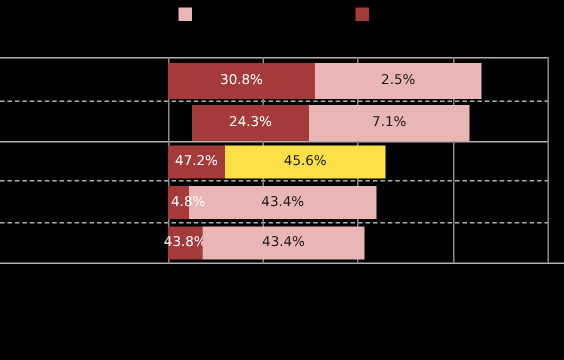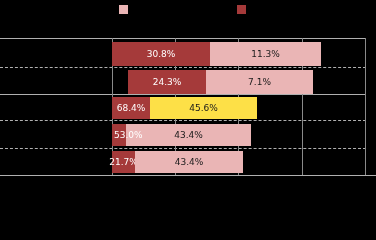--- a/index.html
+++ b/index.html
@@ -156,62 +156,62 @@
     <div class="vline" style="left:238px"></div>
     <div class="vline" style="left:302px"></div>
     <div class="vline" style="left:365px"></div>
 
     <div class="bar-row" style="top:4px;height:24px">
       <div class="bar-track" style="left:112px">
         <div class="seg seg-dark" style="width:98px;background:#a53a3a">
           <span class="seg-label">30.8%</span>
         </div>
         <div class="seg seg-light" style="width:111px;background:#eab5b5">
-          <span class="seg-label">11.3%</span>
+          <span class="seg-label">2.5%</span>
         </div>
       </div>
     </div>
 
     <div class="bar-row" style="top:32px;height:24px">
       <div class="bar-track" style="left:128px">
         <div class="seg seg-dark" style="width:78px;background:#a53a3a">
           <span class="seg-label">24.3%</span>
         </div>
         <div class="seg seg-light" style="width:107px;background:#eab5b5">
           <span class="seg-label">7.1%</span>
         </div>
       </div>
     </div>
 
     <div class="bar-row" style="top:59px;height:22px">
       <div class="bar-track" style="left:112px">
         <div class="seg seg-dark" style="width:38px;background:#a53a3a">
-          <span class="seg-label">68.4%</span>
+          <span class="seg-label">47.2%</span>
         </div>
         <div class="seg seg-light" style="width:107px;background:#fde047">
           <span class="seg-label">45.6%</span>
         </div>
       </div>
     </div>
 
     <div class="bar-row" style="top:86px;height:22px">
       <div class="bar-track" style="left:112px">
         <div class="seg seg-dark narrow" style="width:14px;background:#a53a3a">
-          <span class="seg-label">53.0%</span>
+          <span class="seg-label">4.8%</span>
         </div>
         <div class="seg seg-light" style="width:125px;background:#eab5b5">
           <span class="seg-label">43.4%</span>
         </div>
       </div>
     </div>
 
     <div class="bar-row" style="top:113px;height:22px">
       <div class="bar-track" style="left:112px">
         <div class="seg seg-dark" style="width:23px;background:#a53a3a">
-          <span class="seg-label">21.7%</span>
+          <span class="seg-label">43.8%</span>
         </div>
         <div class="seg seg-light" style="width:108px;background:#eab5b5">
           <span class="seg-label">43.4%</span>
         </div>
       </div>
     </div>
 
   </div>
 
   <div class="axis-bottom" style="top:175px"></div>

